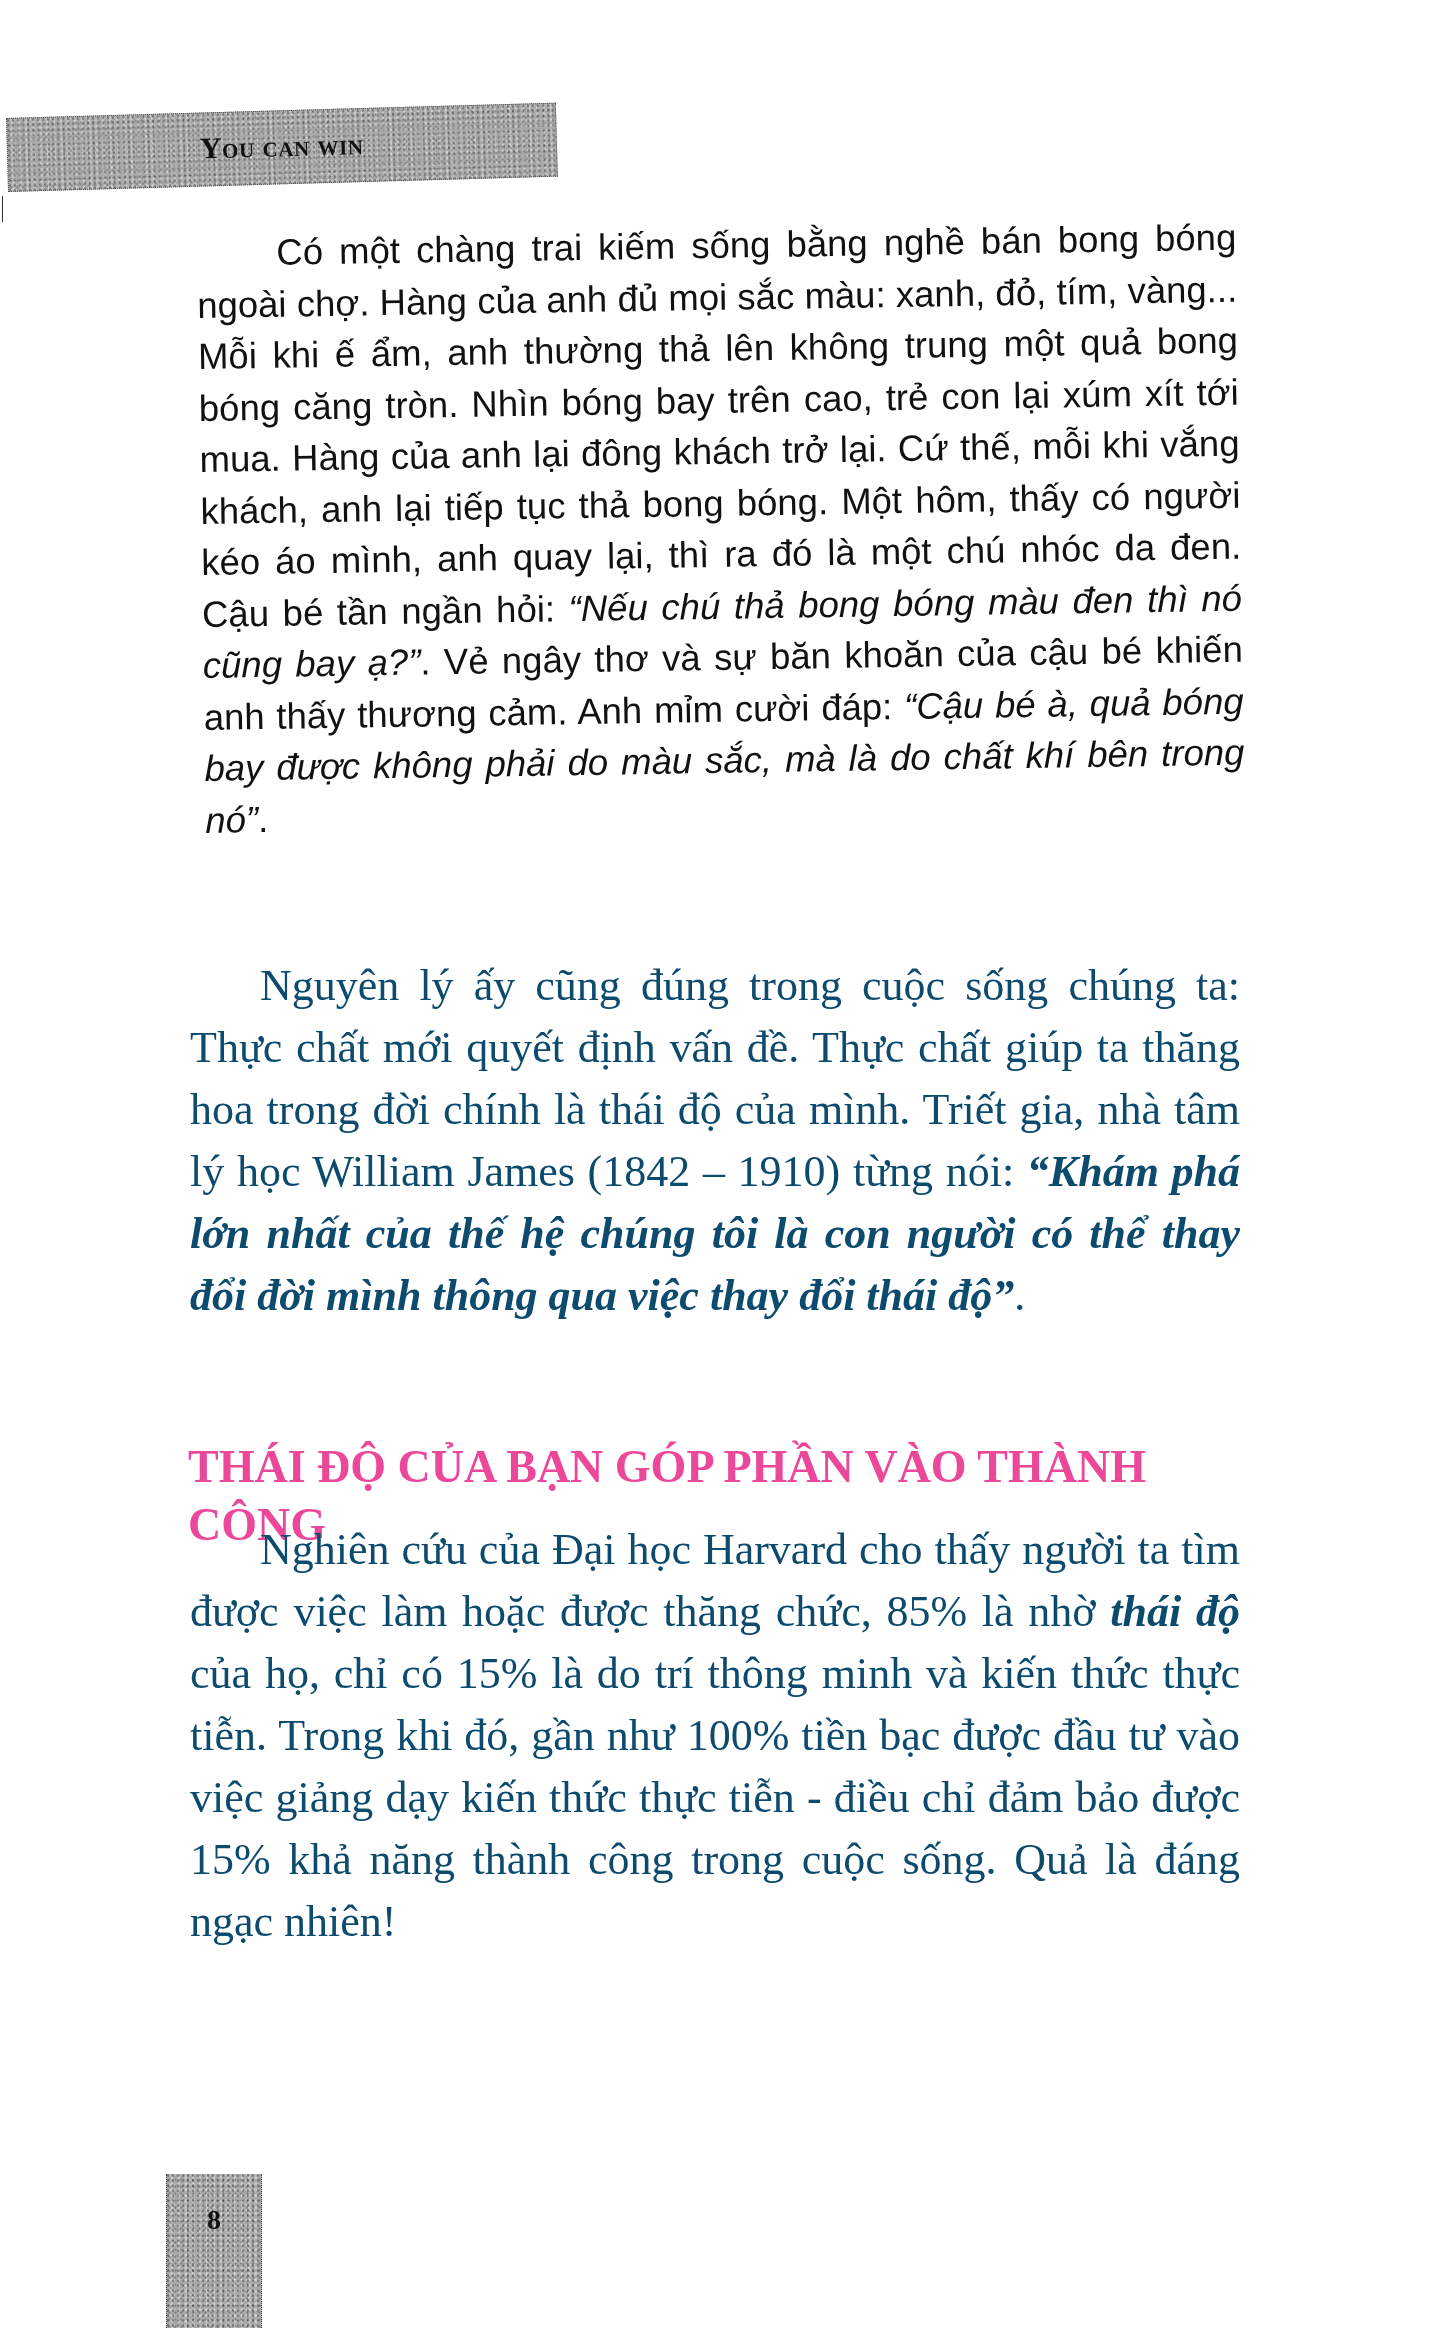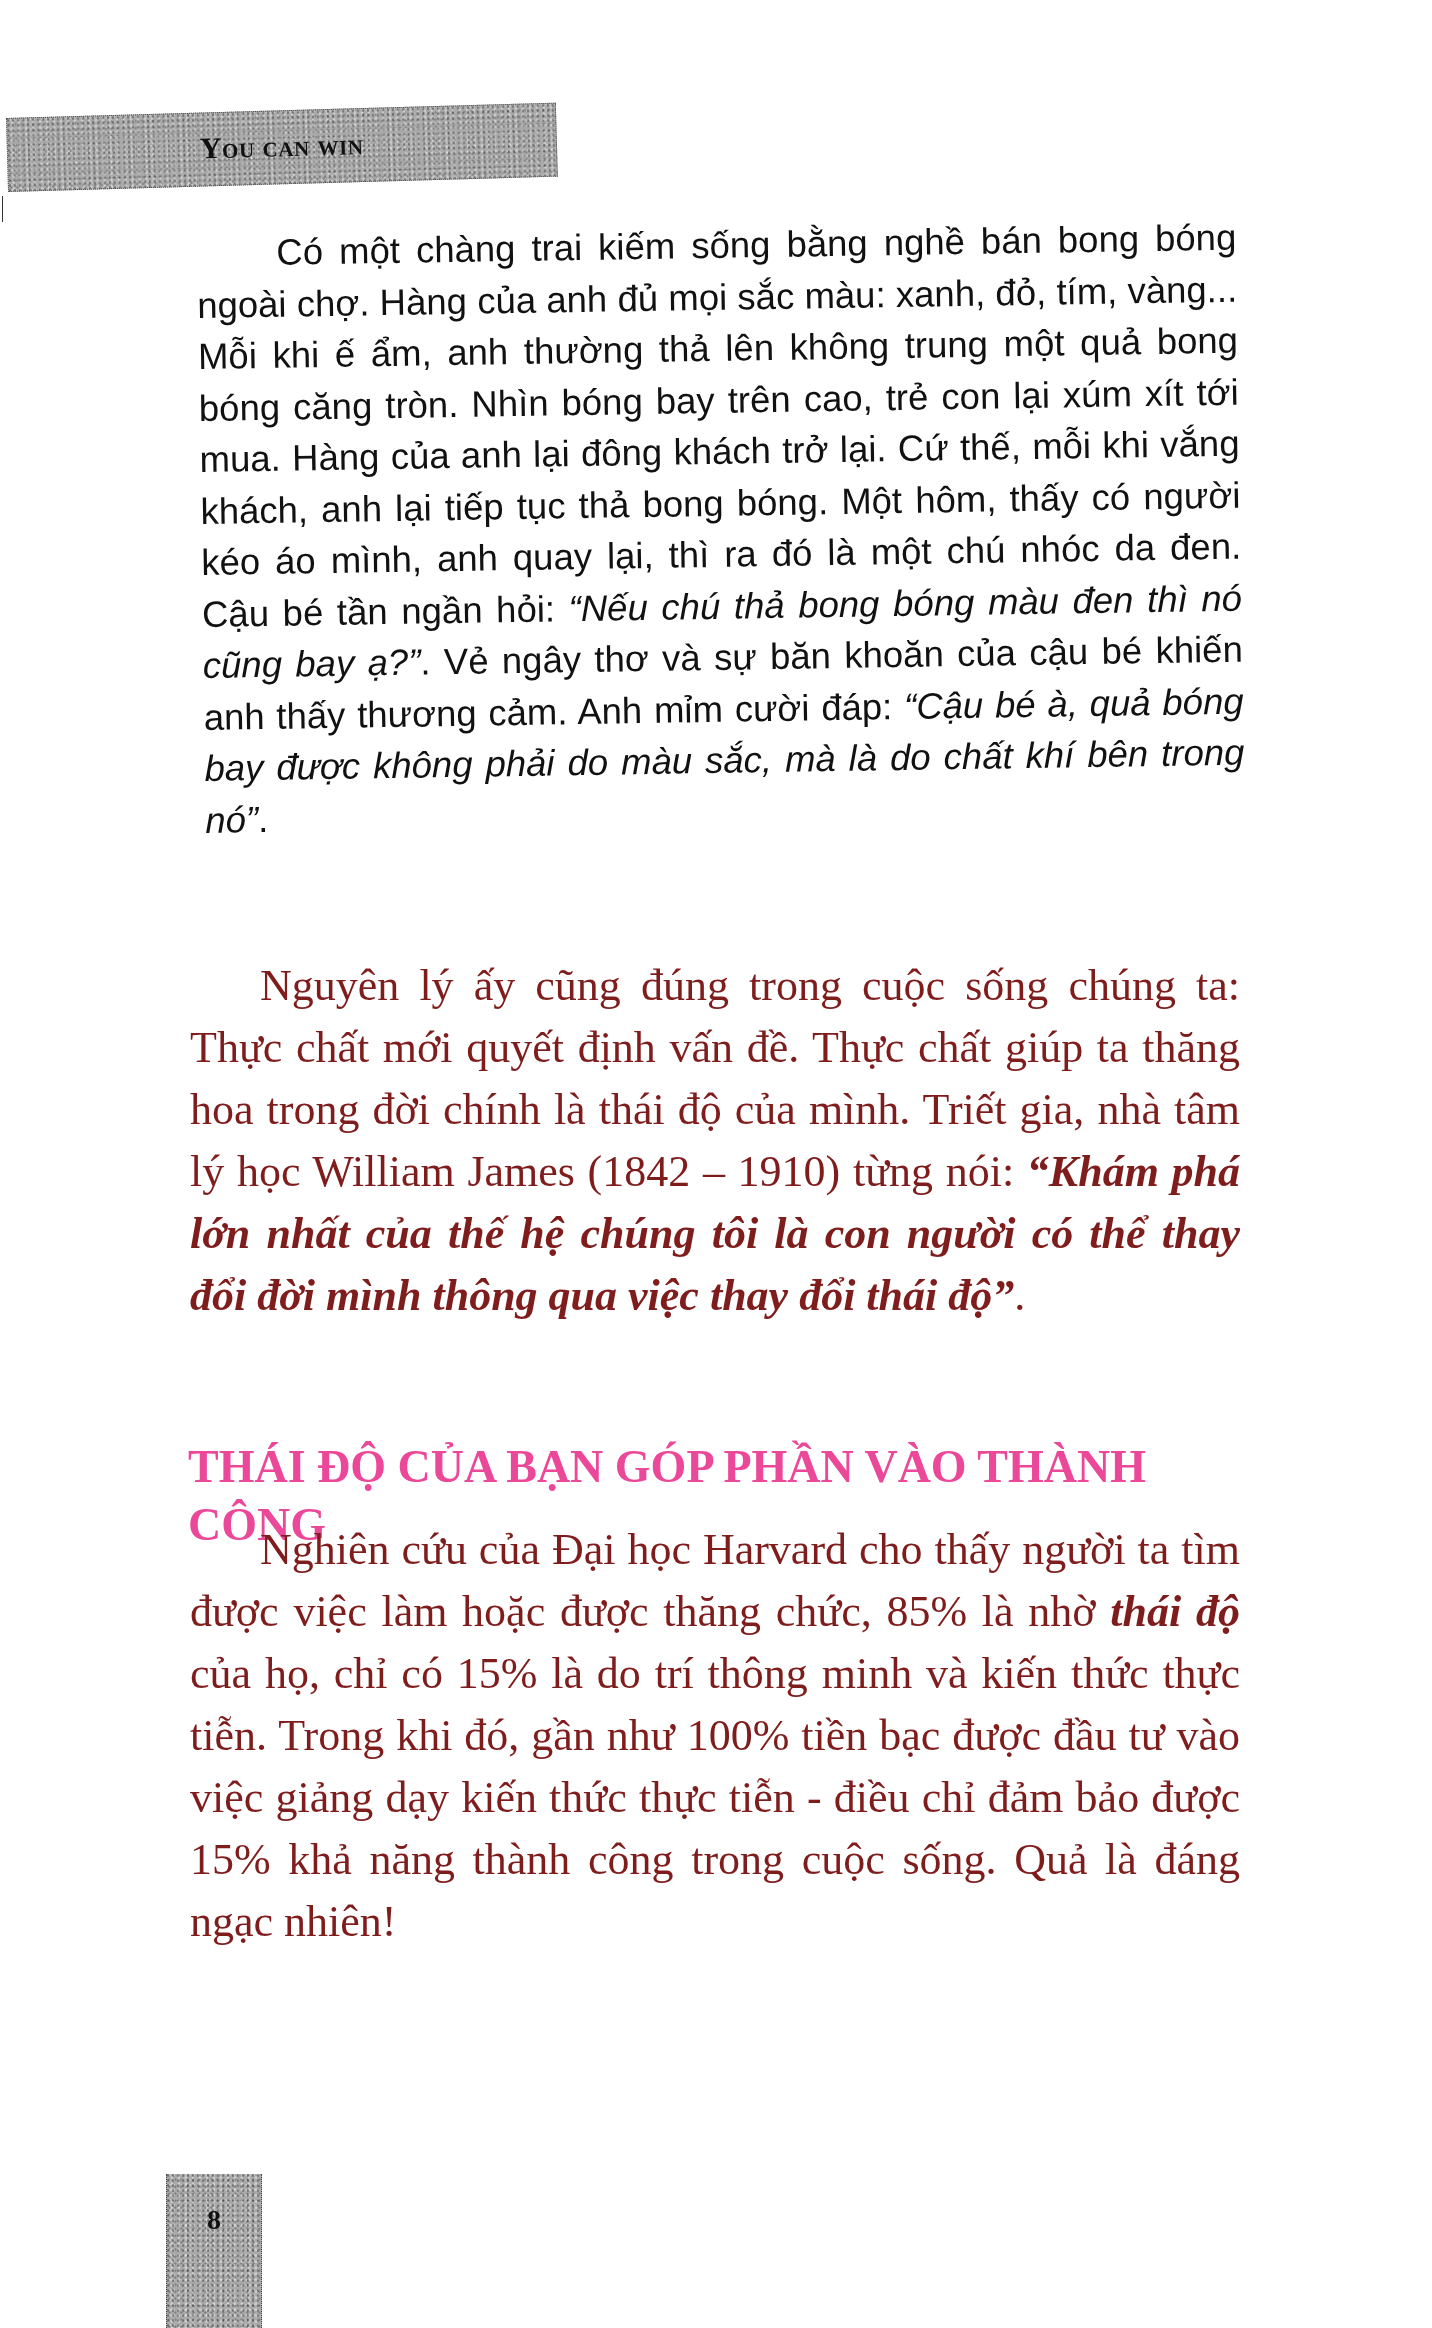--- a/index.html
+++ b/index.html
@@ -29,21 +29,21 @@
     font-family:"Liberation Sans", "DejaVu Sans", sans-serif;
     font-size:36.5px; line-height:51.5px; color:#111;
     transform: rotate(-0.9deg); transform-origin: left top;
     text-align:justify;
   }
   .story p { margin:0; text-indent:80px; }
   .story .quote { font-style:italic; }
   .body-serif {
     position:absolute; left:190px; width:1050px;
     font-family:"Liberation Serif", "DejaVu Serif", serif;
-    font-size:44px; line-height:62px; color:#7f1d1d; text-align:justify;
+    font-size:44px; line-height:62px; color:#0c4a6e; text-align:justify;
   }
   .body-serif p { margin:0; text-indent:70px; }
   .p2 { top:955px; }
   .p3 { top:1519px; }
   .bolditalic { font-weight:bold; font-style:italic; }
   .section-heading {
     position:absolute; left:188px; top:1438px; width:1000px;
     font-family:"Liberation Serif", "DejaVu Serif", serif; font-weight:bold;
     font-size:46px; line-height:58px; color:#ec4899; margin:0;
   }

